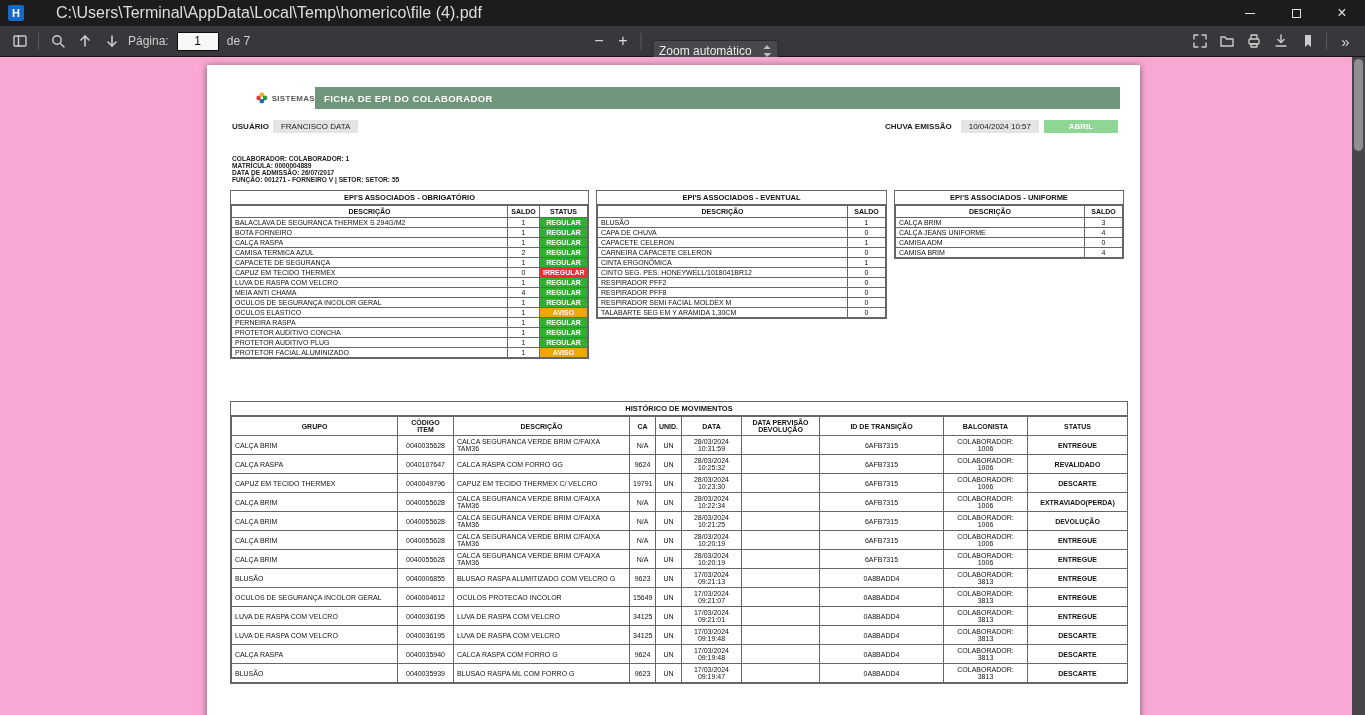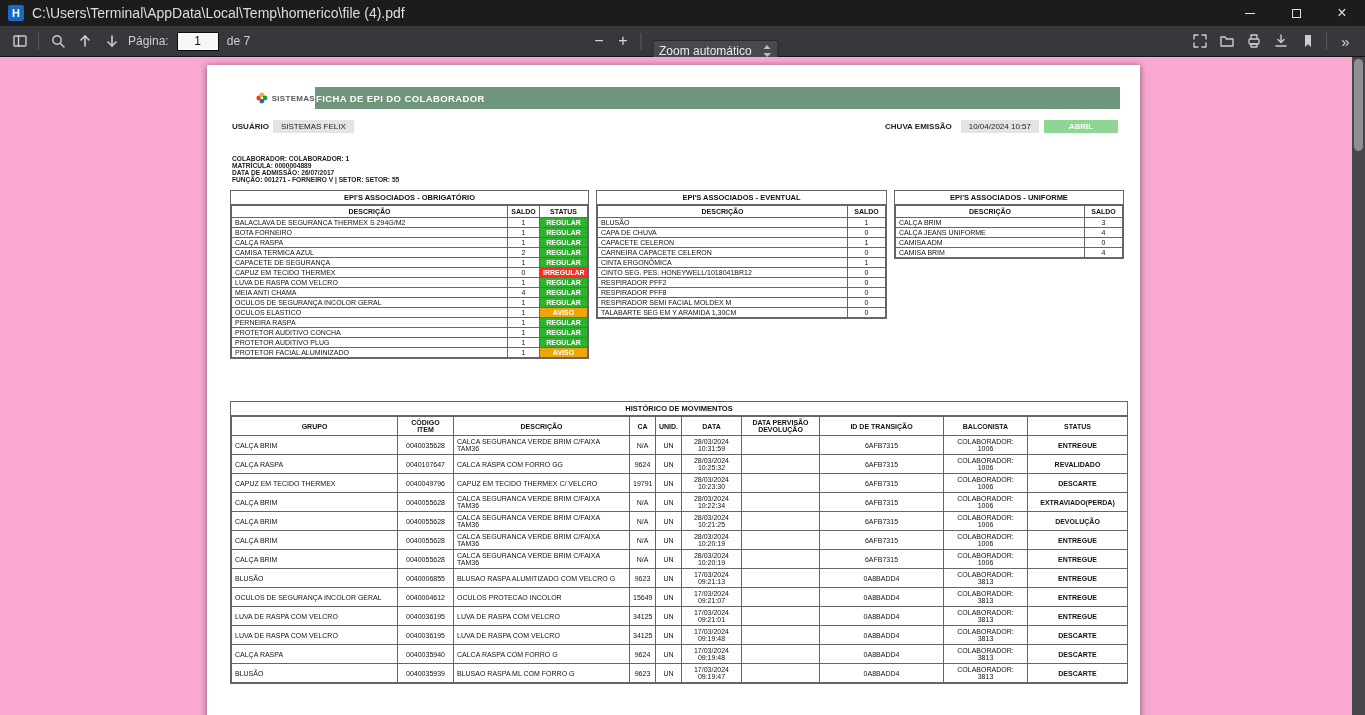--- a/index.html
+++ b/index.html
@@ -4,21 +4,21 @@
 <style>
   * { margin:0; padding:0; box-sizing:border-box; }
   html,body { width:1365px; height:715px; overflow:hidden; background:#535357;
               font-family:"Liberation Sans","DejaVu Sans",sans-serif; }
   button { background:none; border:0; padding:0; font:inherit; color:inherit; cursor:default; }
 
   
   .titlebar { height:26px; background:#1c1c1c; display:flex; align-items:center; color:#e3e3e3; }
   .app-icon { width:16px; height:16px; background:#1769c8; color:#fff; font-size:11px; font-weight:bold;
               display:flex; align-items:center; justify-content:center; border-radius:2px; margin:0 8px; }
-  .title-text { font-size:14px; color:#dedede; white-space:nowrap; }
+  .title-text { font-size:16px; color:#dedede; white-space:nowrap;margin-left:24px; }
   .caption-btns { margin-left:auto; display:flex; height:100%; }
   .cap-btn { width:46px; height:100%; display:flex; align-items:center; justify-content:center; }
   .min-glyph { width:10px; height:1px; background:#e0e0e0; display:block; }
   .max-glyph { width:9px; height:9px; border:1px solid #e0e0e0; display:block; }
   .close-glyph { font-size:16px; color:#e0e0e0; line-height:1; }
 
   
   .toolbar { height:31px; background:#38383c; border-bottom:1px solid #151517; display:flex;
              align-items:center; padding:0 6px; position:relative; color:#d6d6d6; }
   .tb-btn { width:27px; height:25px; display:flex; align-items:center; justify-content:center; border-radius:2px; }
@@ -40,21 +40,21 @@
   .vthumb { position:absolute; top:2px; left:2px; width:9px; height:92px; background:#8f8f93; border-radius:5px; }
 
   .page { position:absolute; left:207px; top:8px; width:933px; height:780px; background:#fff;
           box-shadow:0 1px 7px rgba(0,0,0,.5); color:#111; }
 
   
   .pdf-header { position:absolute; top:22px; left:48px; right:20px; height:22px; display:flex; align-items:stretch; }
   .logo { width:60px; display:flex; align-items:center; gap:3px; }
   .logo-text { font-size:8px; font-weight:bold; color:#5a5a5a; letter-spacing:.3px; }
   .banner { flex:1; background:#6f967b; color:#fff; font-size:9.5px; font-weight:bold;
-            display:flex; align-items:center; padding-left:1px; letter-spacing:.4px; }
+            display:flex; align-items:center; padding-left:9px; letter-spacing:.4px; }
 
   .meta-row { position:absolute; top:54px; left:25px; right:22px; height:15px; display:flex; align-items:center; font-size:8px; }
   .meta-label { font-weight:bold; color:#222; margin-right:4px; }
   .meta-box { background:#e4e4e4; padding:2px 8px; color:#222; }
   .meta-right { margin-left:auto; display:flex; align-items:center; gap:5px; }
   .month-badge { background:#8fd694; color:#fff; font-weight:bold; width:74px; text-align:center; padding:2px 0; }
 
   .info-block { position:absolute; top:90px; left:25px; font-size:6.6px; font-weight:bold; line-height:7px; color:#222; }
 
   
@@ -200,21 +200,21 @@
             <circle cx="9" cy="13" r="3.2" fill="#1d6db6"></circle>
           <circle cx="9" cy="9" r="1.8" fill="#ffffff"></circle>
         </svg>
         <span class="logo-text">SISTEMAS</span>
       </div>
       <div class="banner">FICHA DE EPI DO COLABORADOR</div>
     </div>
 
     <div class="meta-row">
       <span class="meta-label">USUÁRIO</span>
-      <span class="meta-box">SISTEMAS FELIX</span>
+      <span class="meta-box">FRANCISCO DATA</span>
       <div class="meta-right">
         <span class="meta-label">CHUVA EMISSÃO</span>
         <span class="meta-box">10/04/2024 10:57</span>
         <span class="month-badge">ABRIL</span>
       </div>
     </div>
 
     <div class="info-block">
       <div>COLABORADOR: COLABORADOR: 1</div>
       <div>MATRÍCULA: 0000004889</div>

